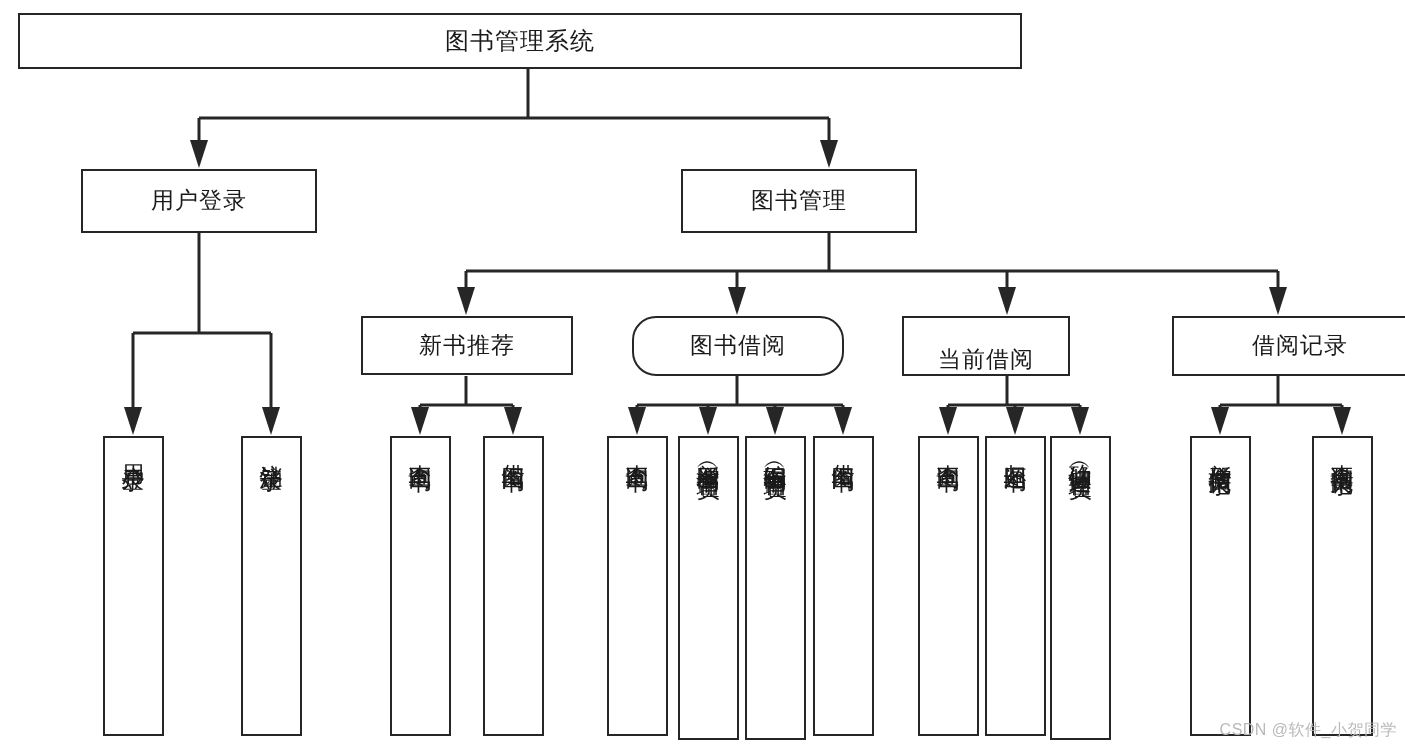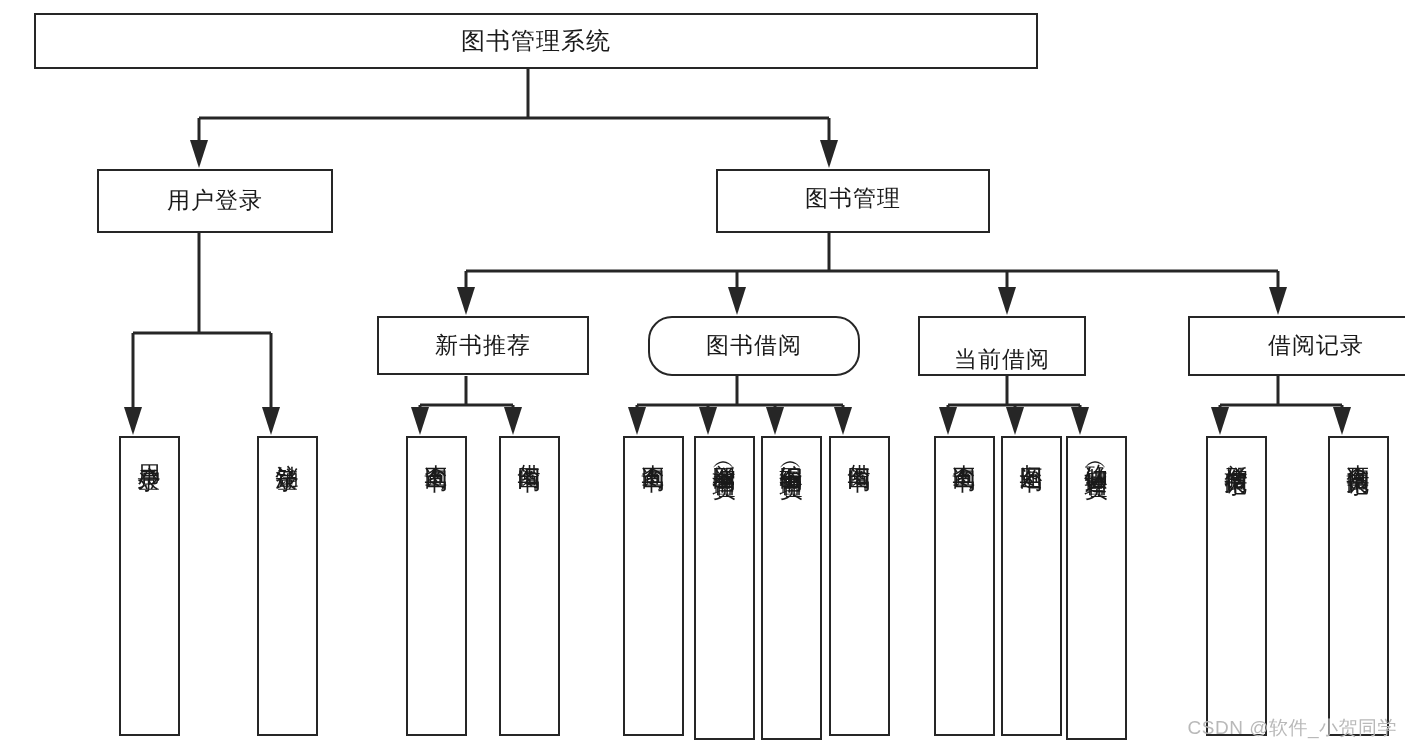--- a/index.html
+++ b/index.html
@@ -26,21 +26,20 @@
   }
   .node {
     position: absolute;
     box-sizing: border-box;
     background: #ffffff;
     border: 2px solid #262626;
     display: flex;
     align-items: center;
     justify-content: center;
     color: #1a1a1a;
-    margin-left: 16px;
   }
   .node.horizontal {
     font-size: 23px;
     letter-spacing: 1px;
     line-height: 1.2;
   }
   .node.root {
     font-size: 24px;
   }
   .node.vertical {
@@ -56,21 +55,21 @@
     letter-spacing: 2px;
     white-space: nowrap;
   }
   .node-label {
     display: block;
   }
   #watermark {
     position: absolute;
     right: 8px;
     bottom: 6px;
-    font-size: 19px;
+    font-size: 16px;
     color: #b9b9b9;
     letter-spacing: 0.5px;
     white-space: nowrap;
     pointer-events: none;
   }
 </style>
 </head>
 <body>
 
 <div id="diagram-root">
@@ -168,21 +167,21 @@
       </g>
     </svg>
 
   <div id="nodes-layer">
       <div class="node horizontal root" style="left: 18px; top: 13px; width: 1004px; height: 56px;">
         <span class="node-label">图书管理系统</span>
       </div>
       <div class="node horizontal" style="left: 81px; top: 169px; width: 236px; height: 64px;">
         <span class="node-label">用户登录</span>
       </div>
-      <div class="node horizontal" style="left: 700px; top: 169px; width: 274px; height: 64px; font-family: Liberation Mono, monospace;">
+      <div class="node horizontal" style="left: 681px; top: 169px; width: 236px; height: 64px;">
         <span class="node-label">图书管理</span>
       </div>
       <div class="node horizontal" style="left: 361px; top: 316px; width: 212px; height: 59px;">
         <span class="node-label">新书推荐</span>
       </div>
       <div class="node horizontal" style="left: 632px; top: 316px; width: 212px; height: 60px; border-radius: 24px;">
         <span class="node-label">图书借阅</span>
       </div>
       <div class="node horizontal" style="left: 902px; top: 316px; width: 168px; height: 60px; align-items: flex-end;">
         <span class="node-label">当前借阅</span>

